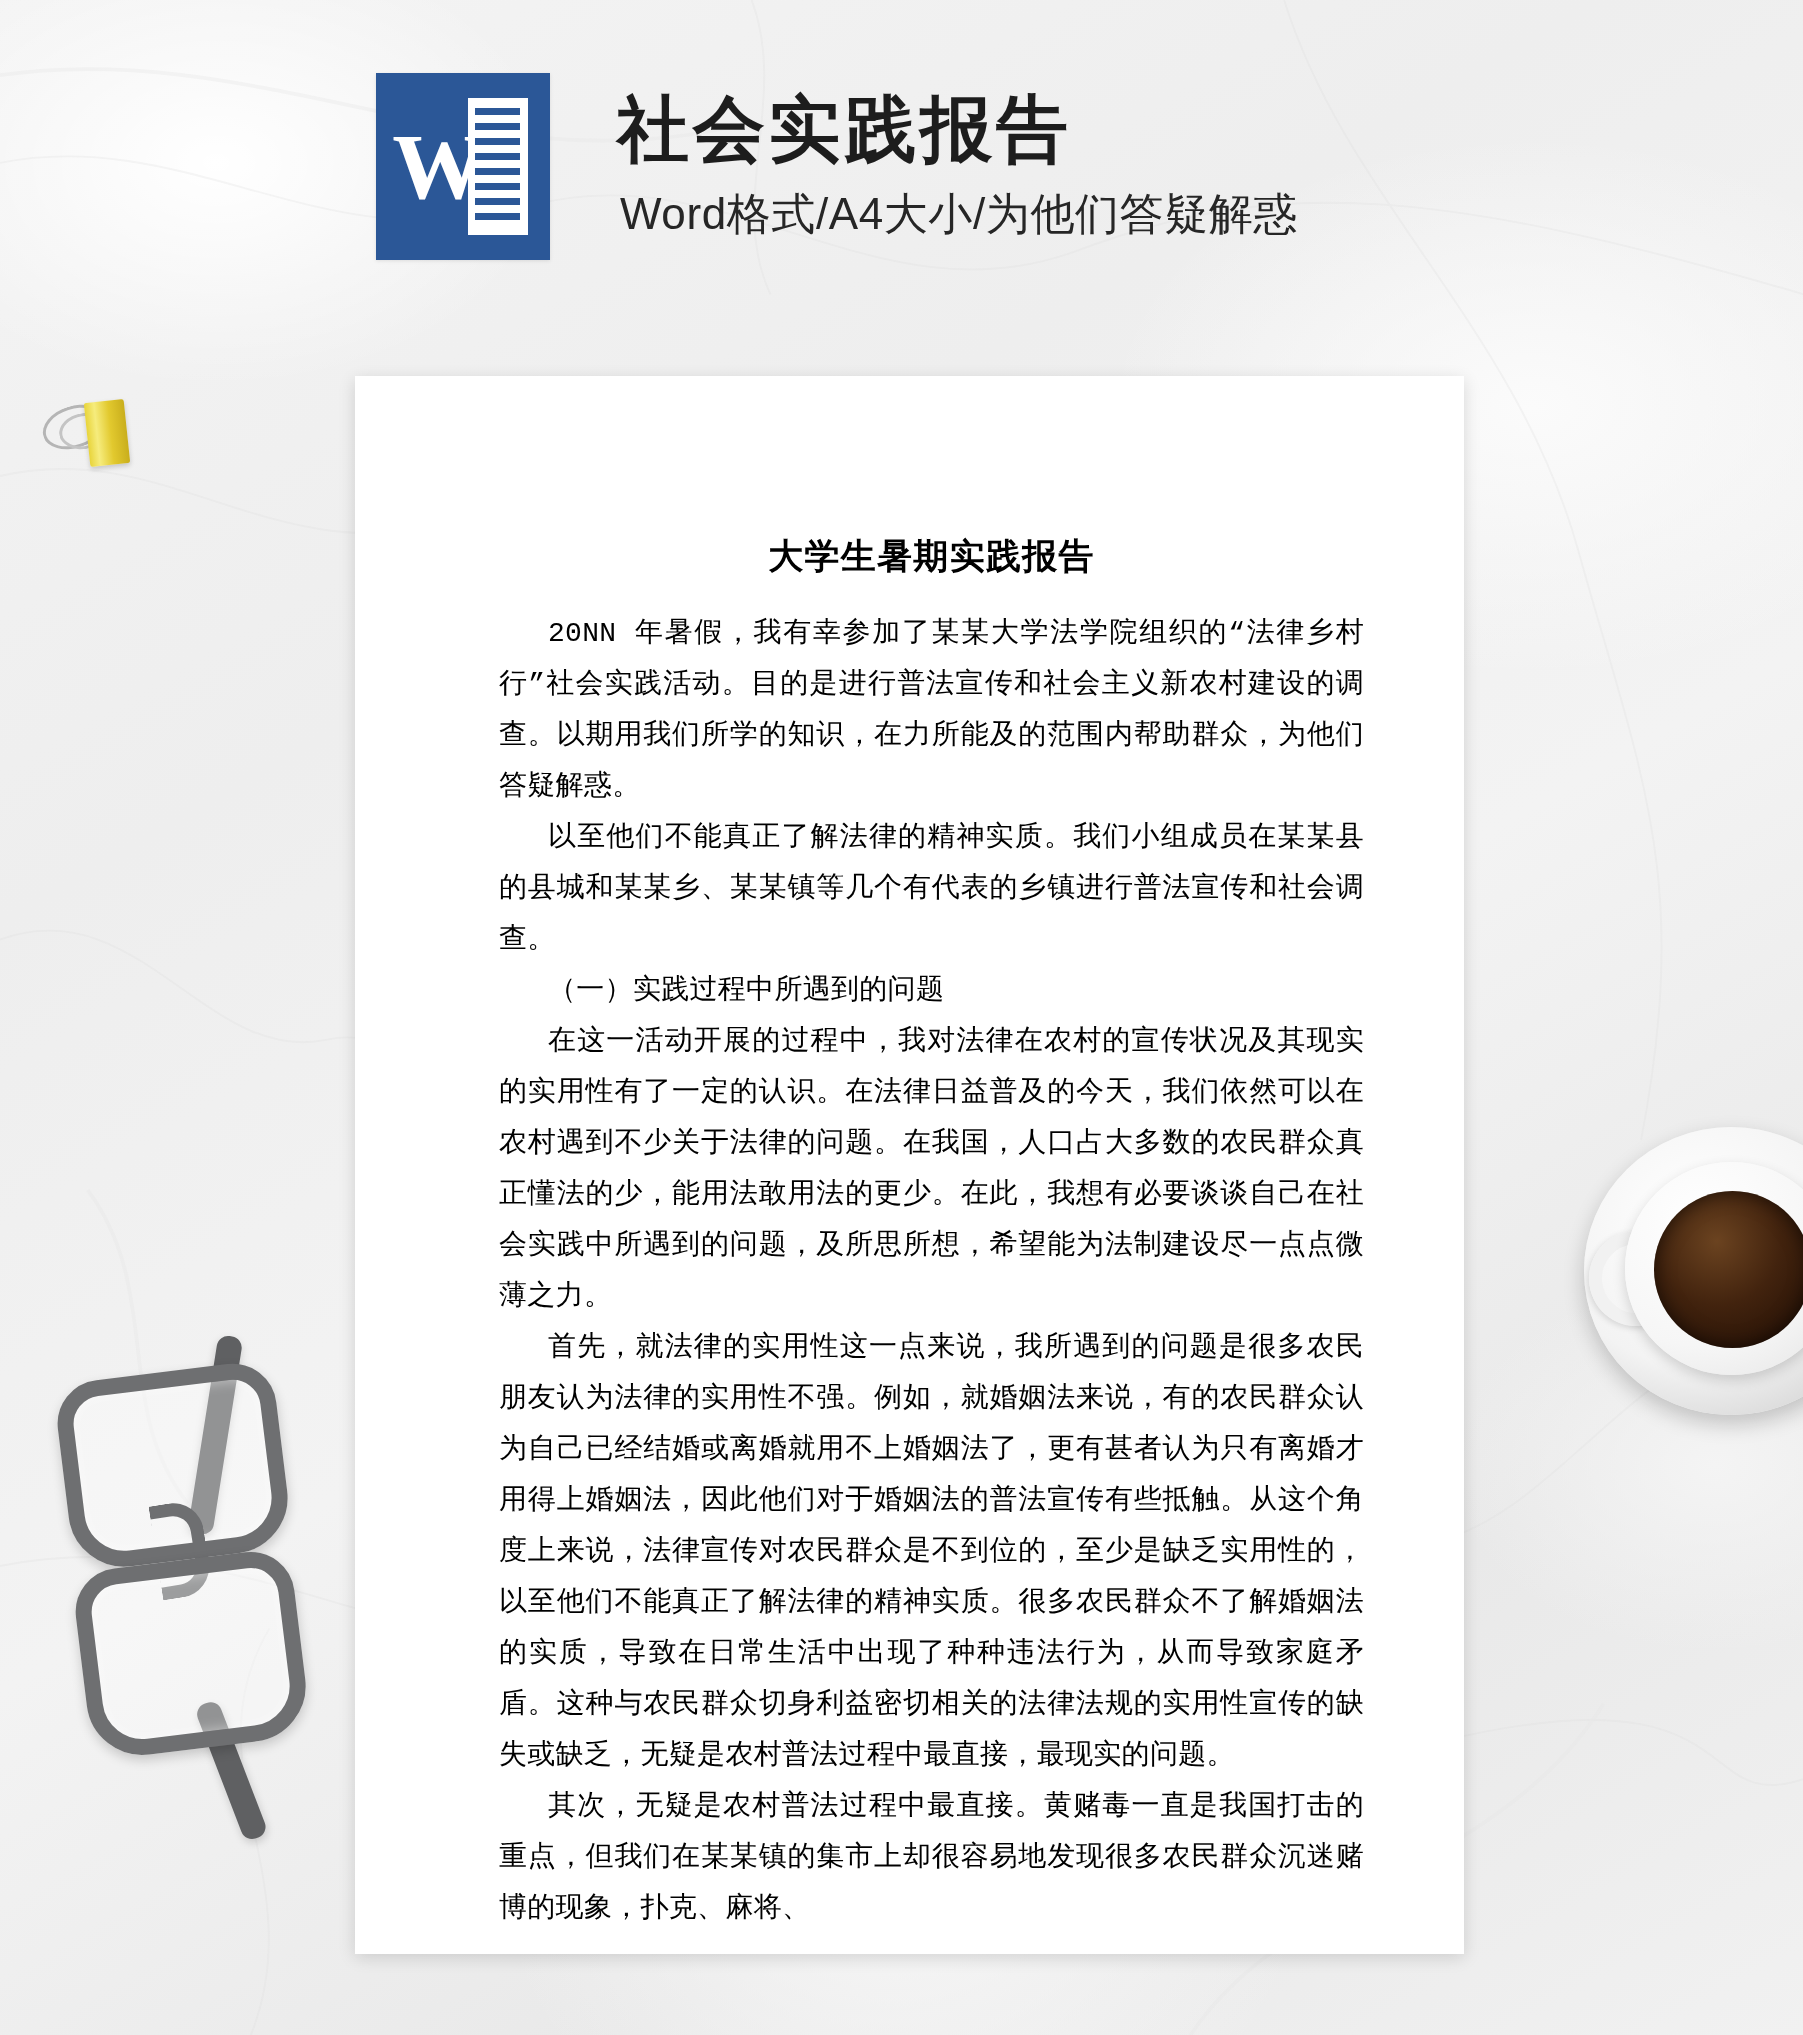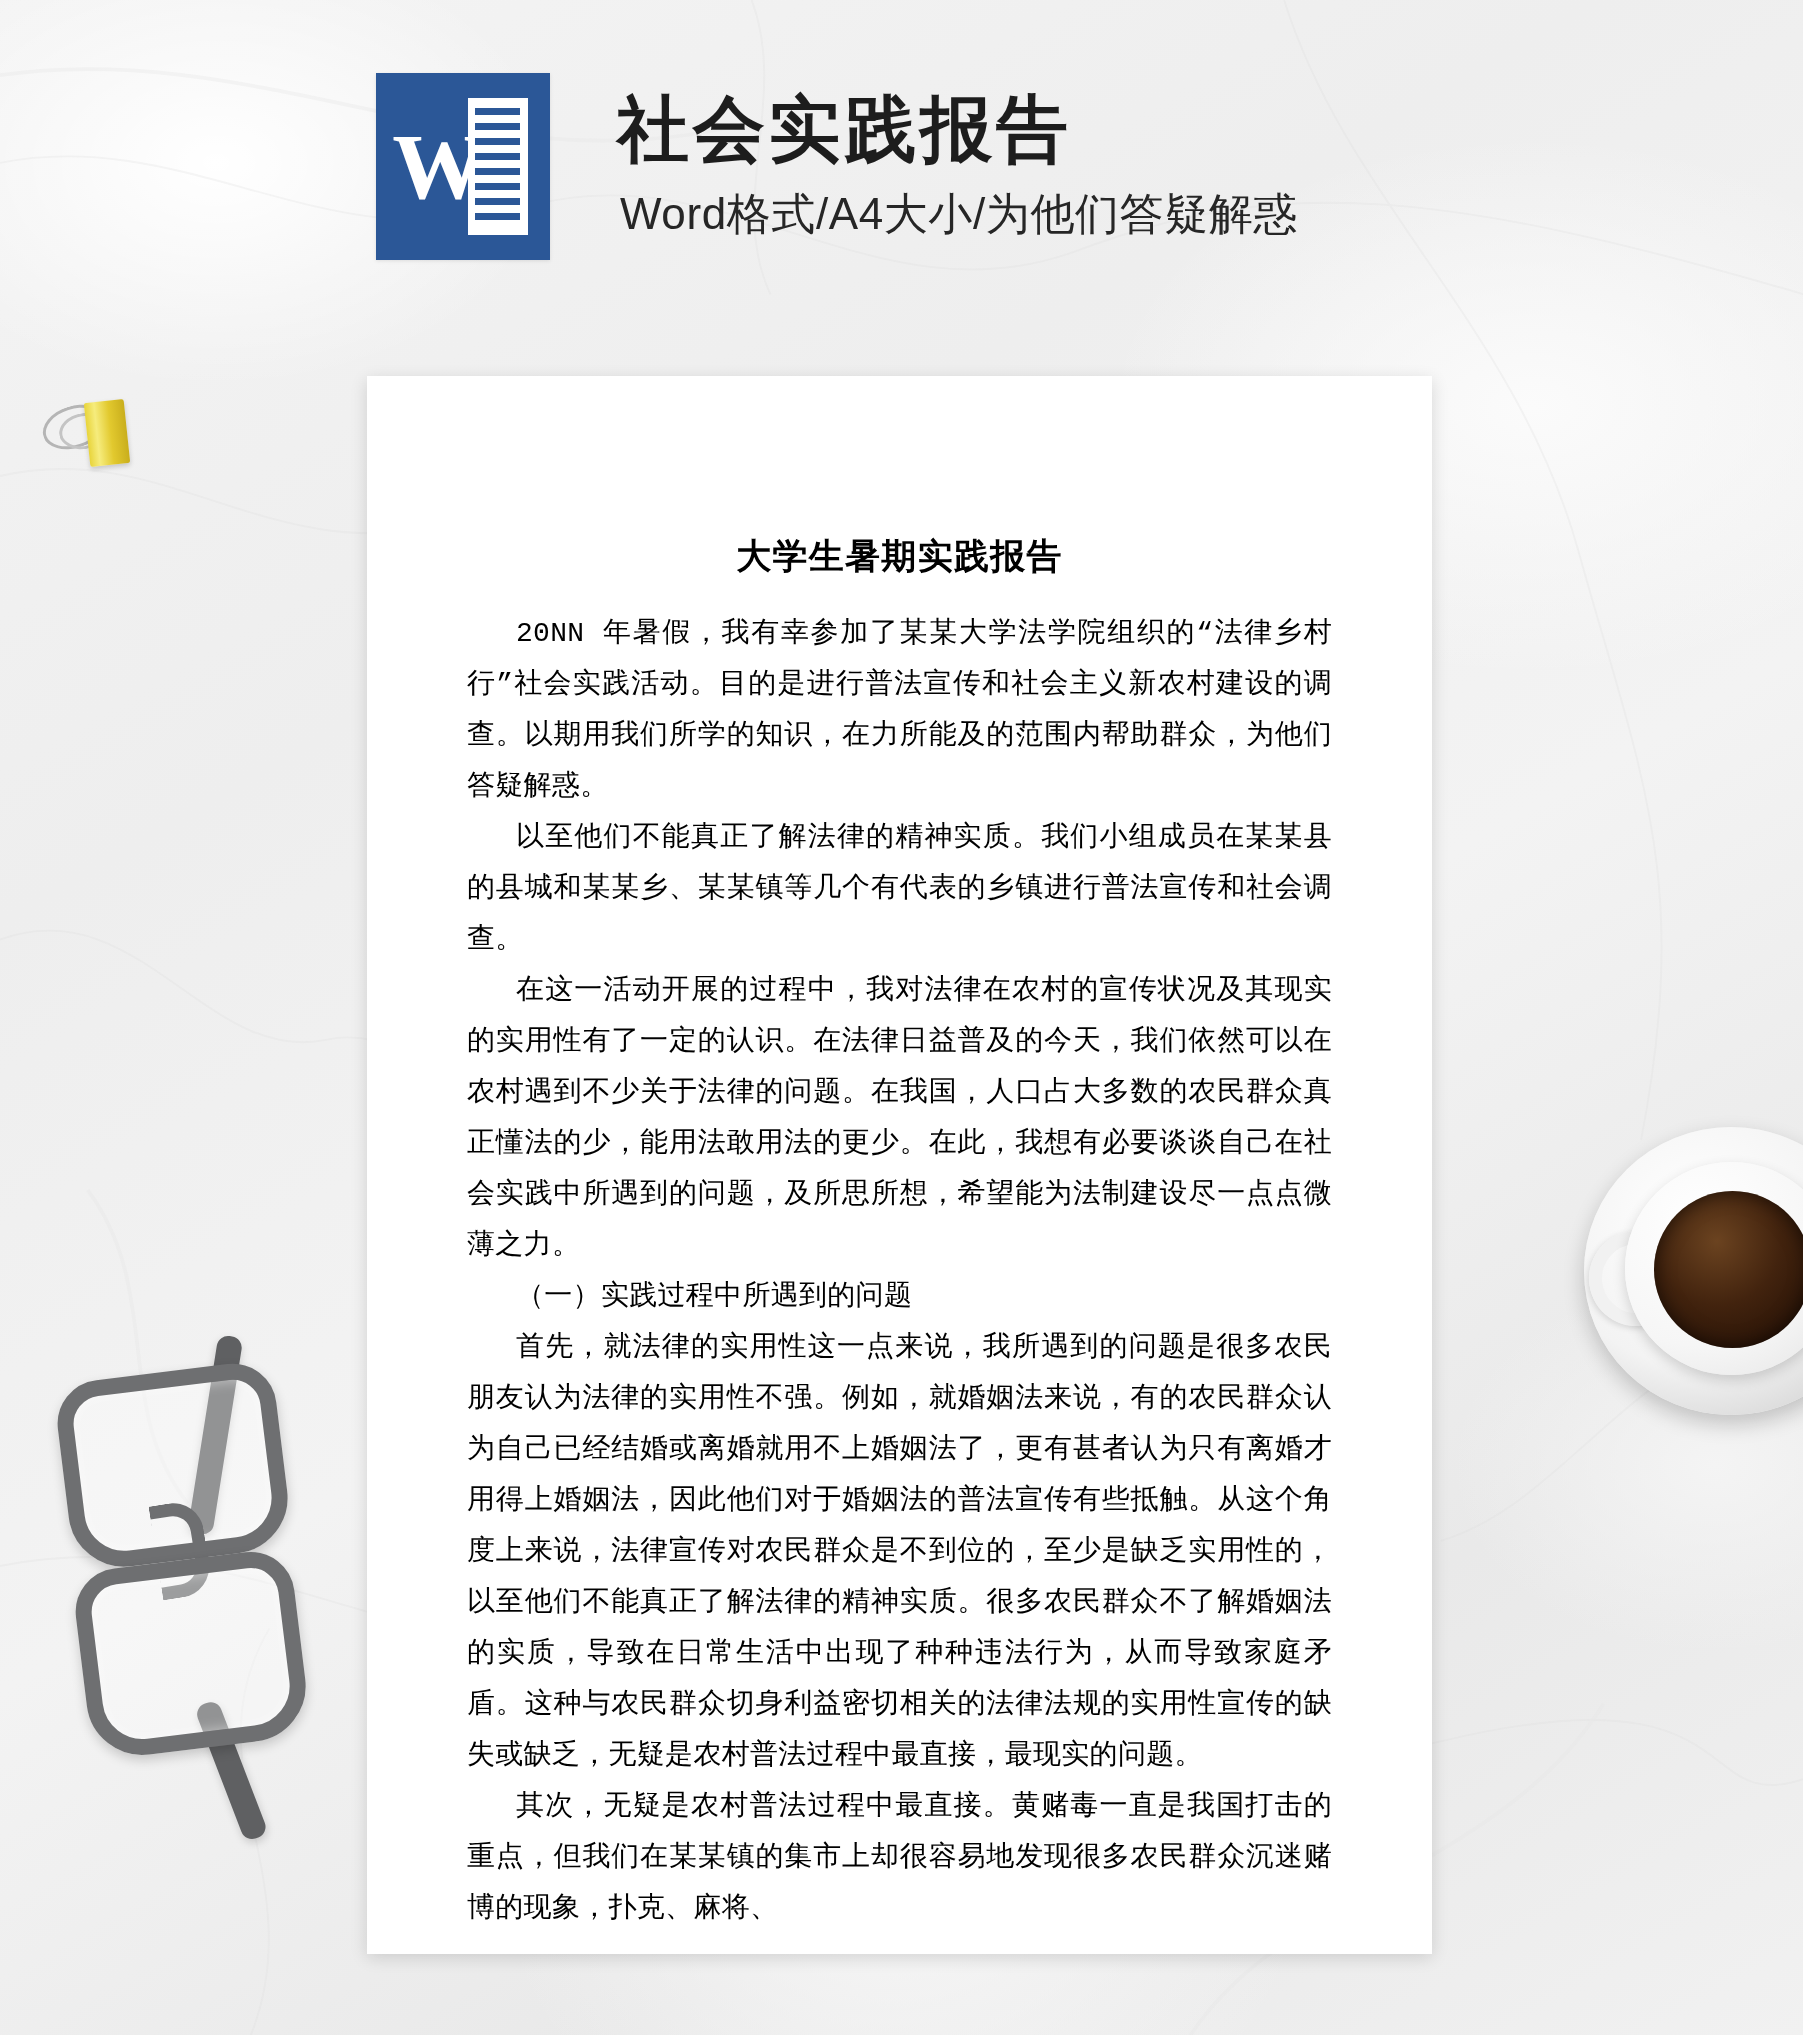--- a/index.html
+++ b/index.html
@@ -97,26 +97,27 @@
     font-weight: 400;
     color: #262626;
     letter-spacing: 0.6px;
     line-height: 54px;
     white-space: nowrap;
   }
 
   
   .paper {
     position: absolute;
-    left: 367px;
+    left: 355px;
     top: 376px;
     width: 1065px;
     height: 1578px;
     background: #ffffff;
     box-shadow: 0 3.8px 16.3px rgba(0,0,0,.14);
+    padding-left: 44px;
   }
   .doc-title {
     margin: 157px 0 0 0;
     text-align: center;
     font-family: "Liberation Serif", "DejaVu Serif", serif;
     font-size: 35px;
     font-weight: 700;
     color: #000;
     letter-spacing: 1.3px;
   }
@@ -324,19 +325,19 @@
   <div class="handle"></div>
   <div class="cup"></div>
   <div class="coffee-liquid"></div>
 </div>
 
 <div class="paper">
   <div class="doc-title">大学生暑期实践报告</div>
   <div class="doc-body">
     <p>20NN 年暑假，我有幸参加了某某大学法学院组织的“法律乡村行”社会实践活动。目的是进行普法宣传和社会主义新农村建设的调查。以期用我们所学的知识，在力所能及的范围内帮助群众，为他们答疑解惑。</p>
     <p>以至他们不能真正了解法律的精神实质。我们小组成员在某某县的县城和某某乡、某某镇等几个有代表的乡镇进行普法宣传和社会调查。</p>
+    <p>（一）实践过程中所遇到的问题</p>
     <p>在这一活动开展的过程中，我对法律在农村的宣传状况及其现实的实用性有了一定的认识。在法律日益普及的今天，我们依然可以在农村遇到不少关于法律的问题。在我国，人口占大多数的农民群众真正懂法的少，能用法敢用法的更少。在此，我想有必要谈谈自己在社会实践中所遇到的问题，及所思所想，希望能为法制建设尽一点点微薄之力。</p>
-    <p>（一）实践过程中所遇到的问题</p>
     <p>首先，就法律的实用性这一点来说，我所遇到的问题是很多农民朋友认为法律的实用性不强。例如，就婚姻法来说，有的农民群众认为自己已经结婚或离婚就用不上婚姻法了，更有甚者认为只有离婚才用得上婚姻法，因此他们对于婚姻法的普法宣传有些抵触。从这个角度上来说，法律宣传对农民群众是不到位的，至少是缺乏实用性的，以至他们不能真正了解法律的精神实质。很多农民群众不了解婚姻法的实质，导致在日常生活中出现了种种违法行为，从而导致家庭矛盾。这种与农民群众切身利益密切相关的法律法规的实用性宣传的缺失或缺乏，无疑是农村普法过程中最直接，最现实的问题。</p>
     <p>其次，无疑是农村普法过程中最直接。黄赌毒一直是我国打击的重点，但我们在某某镇的集市上却很容易地发现很多农民群众沉迷赌博的现象，扑克、麻将、</p>
   </div>
 </div>
 
 
 </body></html>

